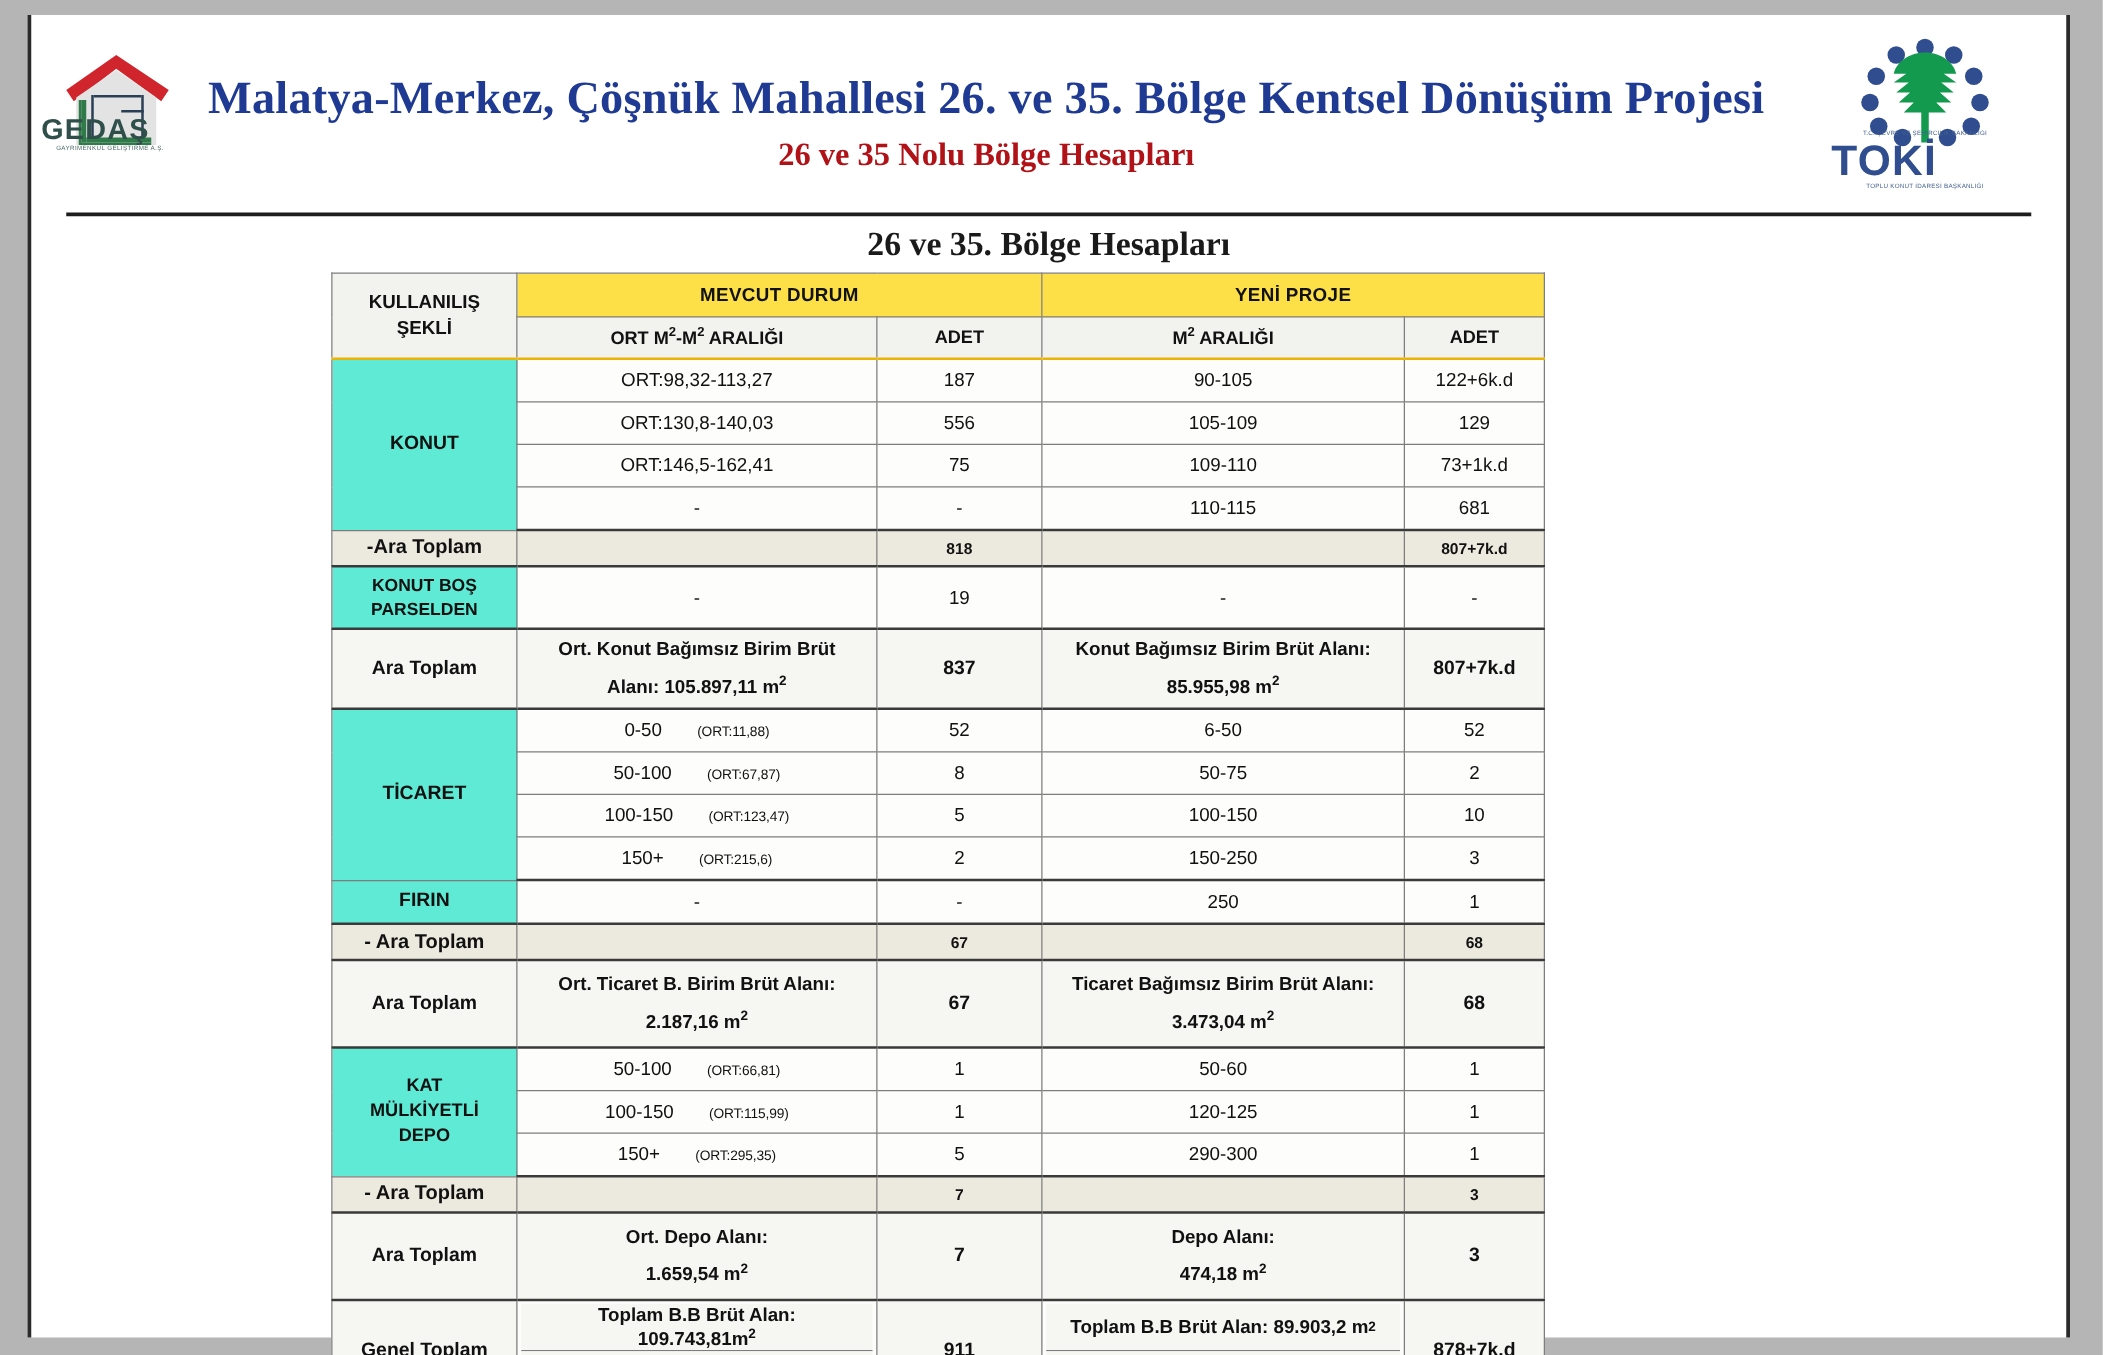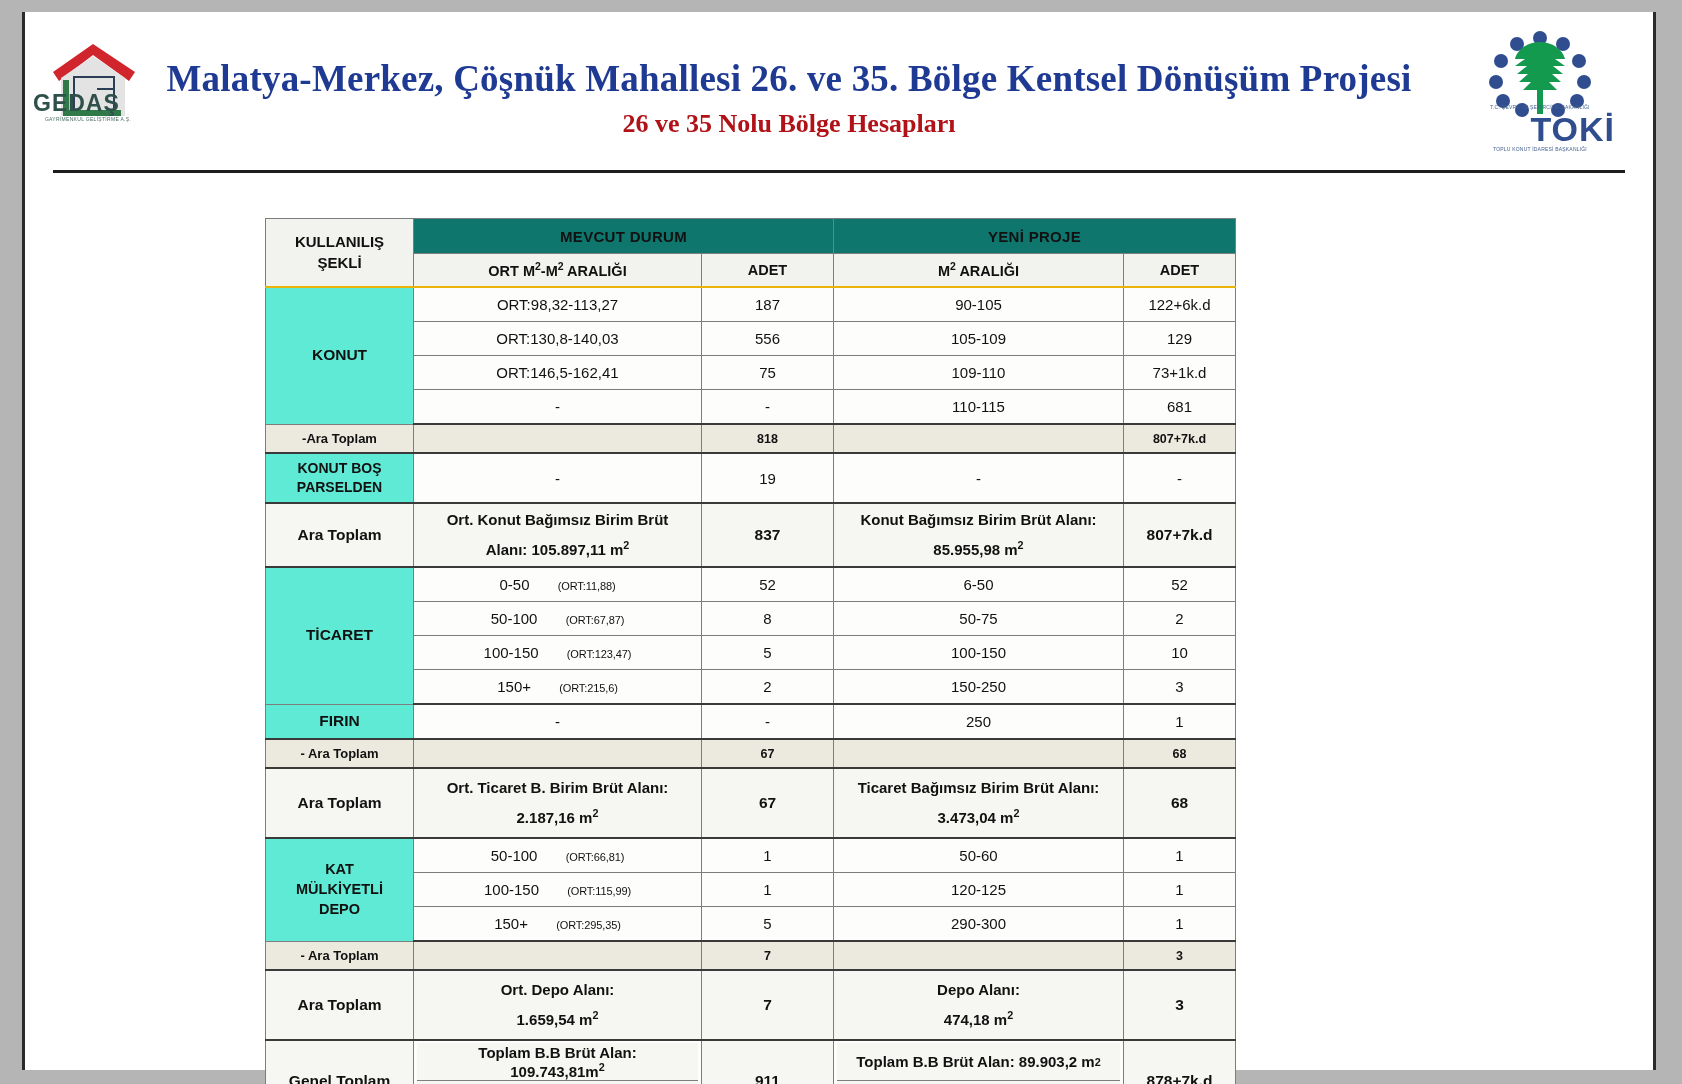--- a/index.html
+++ b/index.html
@@ -88,21 +88,21 @@
     right: 38px;
     top: 14px;
     width: 150px;
     height: 130px;
   }
   .toki-word {
     position: absolute;
     right: 38px;
     top: 98px;
     width: 150px;
-    text-align: right;
+    text-align: left;
     font-family: "Liberation Sans", sans-serif;
     font-size: 34px;
     font-weight: bold;
     color: #2f4d8f;
     letter-spacing: 1px;
   }
   .toki-tag-top, .toki-tag-bot {
     position: absolute;
     right: 38px;
     width: 150px;
@@ -156,21 +156,21 @@
     color: #111;
   }
   .outer-top td, .outer-top th { border-top: 2px solid #3a3a3a; }
   col.c0 { width: 148px; }
   col.c1 { width: 288px; }
   col.c2 { width: 132px; }
   col.c3 { width: 290px; }
   col.c4 { width: 112px; }
 
   th.hd {
-    background: #0f766e;
+    background: #fde047;
     font-size: 15px;
     font-weight: bold;
     letter-spacing: .3px;
     height: 30px;
   }
   th.hd2 {
     background: #f2f2ee;
     font-size: 14.5px;
     font-weight: bold;
     height: 28px;
@@ -195,21 +195,21 @@
     font-size: 11px;
     letter-spacing: -.1px;
     padding-left: 24px;
   }
   tr.subtotal td {
     background: #eceade;
     font-size: 12.5px;
     font-weight: bold;
     height: 23px;
   }
-  tr.subtotal td.lbl { font-size: 13px; }
+  tr.subtotal td.lbl { font-size: 16px; }
   tr.grp-end td, tr.grp-end th { border-bottom: 2px solid #3a3a3a; }
   tr.grp-start td, tr.grp-start th { border-top: 2px solid #eab308; }
   td.sum {
     background: #f6f6f2;
     font-size: 15px;
     font-weight: bold;
     line-height: 1.9;
   }
   td.sum-cat {
     background: #f6f6f2;
@@ -283,20 +283,21 @@
           <path d="M75 16 C62 16 52 24 50 33 L60 33 L50 40 L62 40 L52 48 L63 48 L54 56 L66 56 L58 64 L72 64 L72 88 L78 88 L78 64 L92 64 L84 56 L96 56 L87 48 L98 48 L88 40 L100 40 L90 33 L100 33 C98 24 88 16 75 16 Z"></path>
         </g>
       </svg>
     </div>
     <div class="toki-tag-top">T.C. ÇEVRE VE ŞEHİRCİLİK BAKANLIĞI</div>
     <div class="toki-word">TOKİ</div>
     <div class="toki-tag-bot">TOPLU KONUT İDARESİ BAŞKANLIĞI</div>
   </div>
 
   <div class="rule"></div>
+  <div class="section-title">26 ve 35. Bölge Hesapları</div>
 
   <div class="tbl-wrap">
     <table class="calc">
       <colgroup>
         <col class="c0">
           <col class="c1">
           <col class="c2">
           <col class="c3">
           <col class="c4">
       </colgroup>

